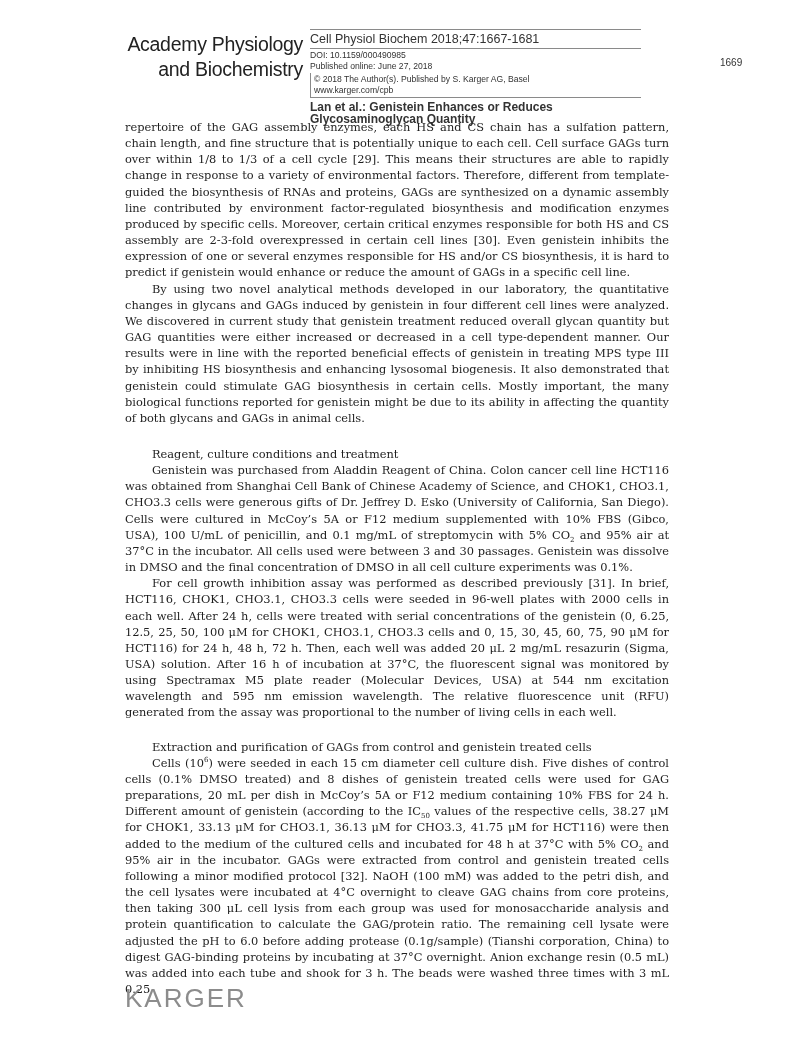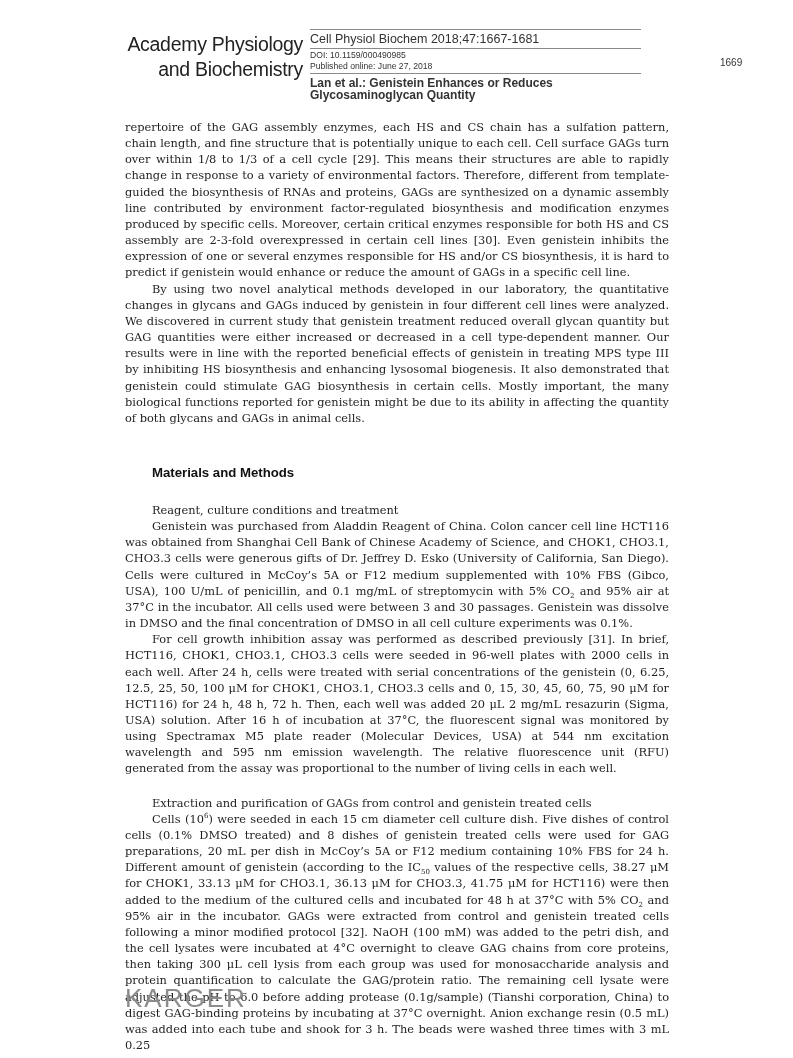--- a/index.html
+++ b/index.html
@@ -35,31 +35,34 @@
     <div>and Biochemistry</div>
   </div>
   <div class="hdr-box">
     <div class="hdr-rule-top"></div>
     <div class="hdr-cite">Cell Physiol Biochem 2018;47:1667-1681</div>
     <div class="hdr-meta">
       <div class="col-left">
         <div>DOI: 10.1159/000490985</div>
         <div>Published online: June 27, 2018</div>
       </div>
+      <div class="col-right">
+        <div>© 2018 The Author(s). Published by S. Karger AG, Basel</div>
+        <div>www.karger.com/cpb</div>
+      </div>
     </div>
     <div class="hdr-authors">Lan et al.: Genistein Enhances or Reduces Glycosaminoglycan Quantity</div>
   </div>
   <div class="page-number">1669</div>
 </div>
 
 <div class="content">
   <p>repertoire of the GAG assembly enzymes, each HS and CS chain has a sulfation pattern, chain length, and fine structure that is potentially unique to each cell. Cell surface GAGs turn over within 1/8 to 1/3 of a cell cycle [29]. This means their structures are able to rapidly change in response to a variety of environmental factors. Therefore, different from template-guided the biosynthesis of RNAs and proteins, GAGs are synthesized on a dynamic assembly line contributed by environment factor-regulated biosynthesis and modification enzymes produced by specific cells. Moreover, certain critical enzymes responsible for both HS and CS assembly are 2-3-fold overexpressed in certain cell lines [30]. Even genistein inhibits the expression of one or several enzymes responsible for HS and/or CS biosynthesis, it is hard to predict if genistein would enhance or reduce the amount of GAGs in a specific cell line.</p>
   <p class="indent">By using two novel analytical methods developed in our laboratory, the quantitative changes in glycans and GAGs induced by genistein in four different cell lines were analyzed. We discovered in current study that genistein treatment reduced overall glycan quantity but GAG quantities were either increased or decreased in a cell type-dependent manner. Our results were in line with the reported beneficial effects of genistein in treating MPS type III by inhibiting HS biosynthesis and enhancing lysosomal biogenesis. It also demonstrated that genistein could stimulate GAG biosynthesis in certain cells. Mostly important, the many biological functions reported for genistein might be due to its ability in affecting the quantity of both glycans and GAGs in animal cells.</p>
 
-  <div class="section-heading">Materials and Methods</div>
 
   <div class="subheading first">Reagent, culture conditions and treatment</div>
   <p class="indent"><span>Genistein was purchased from Aladdin Reagent of China. Colon cancer cell line HCT116 was obtained from Shanghai Cell Bank of Chinese Academy of Science, and CHOK1, CHO3.1, CHO3.3 cells were generous gifts of Dr. Jeffrey D. Esko (University of California, San Diego). Cells were cultured in McCoy’s 5A or F12 medium supplemented with 10% FBS (Gibco, USA), 100 U/mL of penicillin, and 0.1 mg/mL of streptomycin with 5% CO</span><sub>2</sub><span> and 95% air at 37°C in the incubator. All cells used were between 3 and 30 passages. Genistein was dissolve in DMSO and the final concentration of DMSO in all cell culture experiments was 0.1%.</span></p>
 
   <p class="indent">For cell growth inhibition assay was performed as described previously [31]. In brief, HCT116, CHOK1, CHO3.1, CHO3.3 cells were seeded in 96-well plates with 2000 cells in each well. After 24 h, cells were treated with serial concentrations of the genistein (0, 6.25, 12.5, 25, 50, 100 μM for CHOK1, CHO3.1, CHO3.3 cells and 0, 15, 30, 45, 60, 75, 90 μM for HCT116) for 24 h, 48 h, 72 h. Then, each well was added 20 μL 2 mg/mL resazurin (Sigma, USA) solution. After 16 h of incubation at 37°C, the fluorescent signal was monitored by using Spectramax M5 plate reader (Molecular Devices, USA) at 544 nm excitation wavelength and 595 nm emission wavelength. The relative fluorescence unit (RFU) generated from the assay was proportional to the number of living cells in each well.</p>
 
   <div class="subheading">Extraction and purification of GAGs from control and genistein treated cells</div>
   <p class="indent"><span>Cells (10</span><sup>6</sup><span>) were seeded in each 15 cm diameter cell culture dish. Five dishes of control cells (0.1% DMSO treated) and 8 dishes of genistein treated cells were used for GAG preparations, 20 mL per dish in McCoy’s 5A or F12 medium containing 10% FBS for 24 h. Different amount of genistein (according to the IC</span><sub>50</sub><span> values of the respective cells, 38.27 μM for CHOK1, 33.13 μM for CHO3.1, 36.13 μM for CHO3.3, 41.75 μM for HCT116) were then added to the medium of the cultured cells and incubated for 48 h at 37°C with 5% CO</span><sub>2</sub><span> and 95% air in the incubator. GAGs were extracted from control and genistein treated cells following a minor modified protocol [32]. NaOH (100 mM) was added to the petri dish, and the cell lysates were incubated at 4°C overnight to cleave GAG chains from core proteins, then taking 300 μL cell lysis from each group was used for monosaccharide analysis and protein quantification to calculate the GAG/protein ratio. The remaining cell lysate were adjusted the pH to 6.0 before adding protease (0.1g/sample) (Tianshi corporation, China) to digest GAG-binding proteins by incubating at 37°C overnight. Anion exchange resin (0.5 mL) was added into each tube and shook for 3 h. The beads were washed three times with 3 mL 0.25</span></p>
 </div>
 

